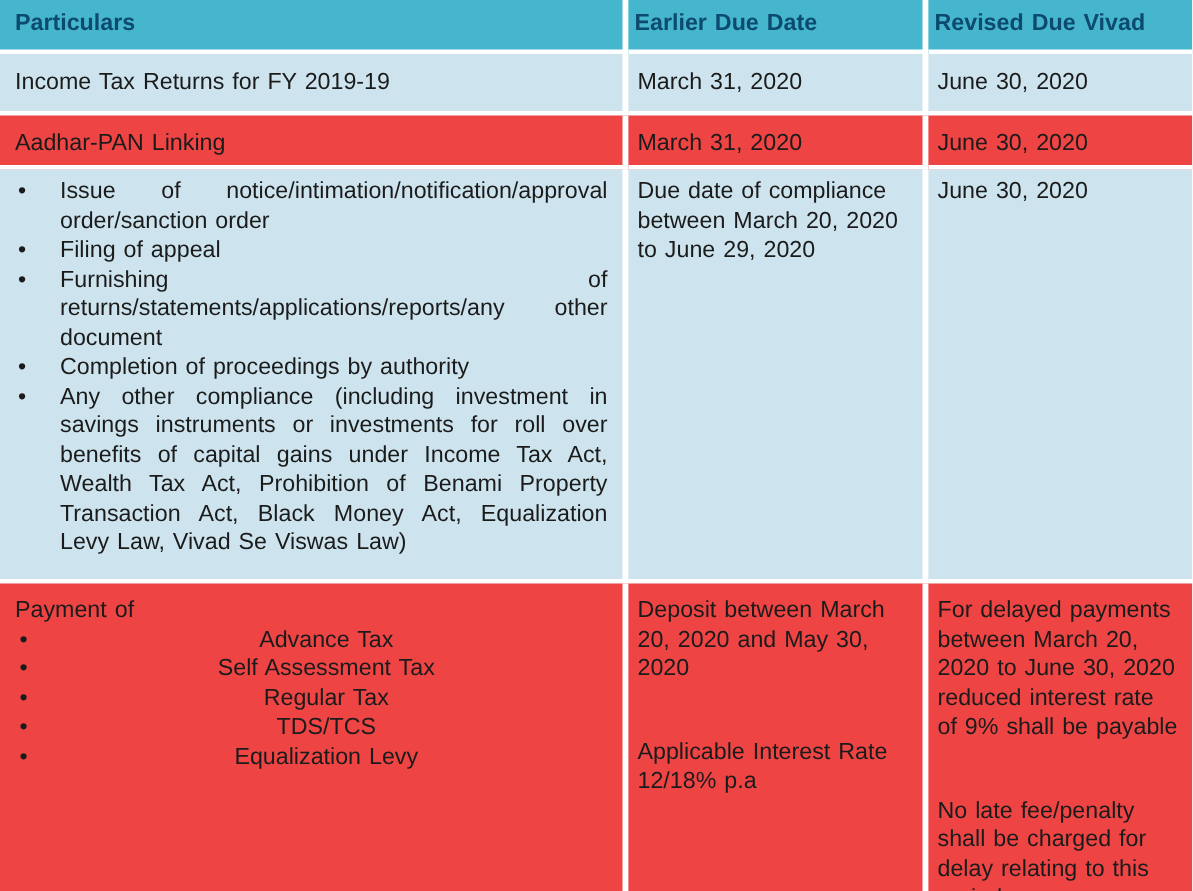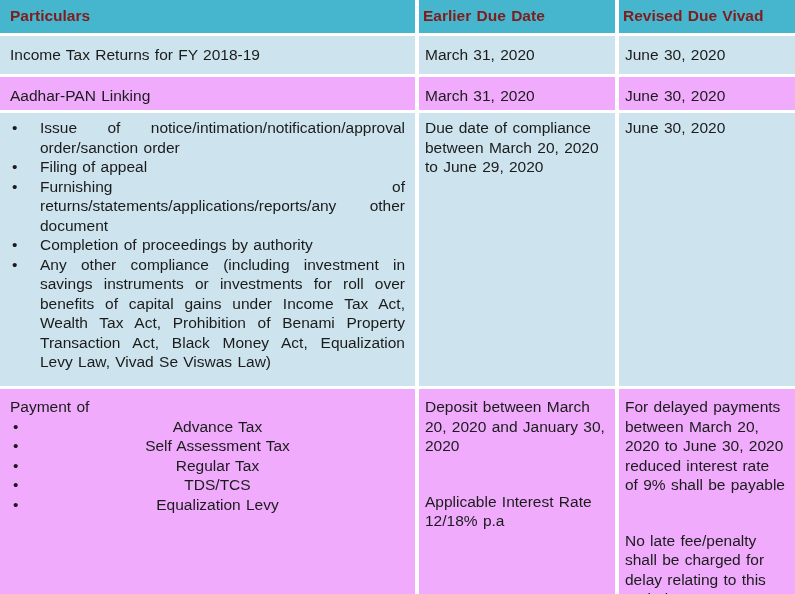--- a/index.html
+++ b/index.html
@@ -20,41 +20,41 @@
   col.w3 { width: 176px; }
   th, td {
     box-sizing: border-box;
     vertical-align: top;
     overflow: hidden;
     word-spacing: 1px;
   }
   .sep-r { border-right: 4px solid #ffffff; }
   thead th {
     background: #45B6CE;
-    color: #7f1d1d;
+    color: #0c4a6e;
     font-size: 15.5px;
     font-weight: bold;
     vertical-align: middle;
     border-bottom: 3px solid #ffffff;
   }
   th.c1 { text-align: left;  padding: 0 8px 2px 10px; }
   th.c2, th.c3 { text-align: left; padding: 0 8px 2px 4px; }
   tr.hrow { height: 36px; }
   tr.r1 { height: 41px; }
   tr.r2 { height: 36px; }
   tr.r3 { height: 276px; }
   tr.r4 { height: 199px; }
   tbody td {
     color: #1B1B1B;
     font-size: 15.5px;
     line-height: 19.5px;
     border-bottom: 3px solid #ffffff;
   }
   tr.light td { background: #CDE4EE; }
-  tr.pale  td { background: #f0abfc; }
+  tr.pale  td { background: #ef4444; }
   td.c1 { text-align: left;  padding: 9px 10px 4px 10px; }
   td.c2, td.c3 { text-align: left; padding: 9px 8px 4px 6px; }
   tr.r3 td.c1 { padding-top: 5px; }
   tr.r3 td.c2, tr.r3 td.c3 { padding-top: 5px; }
   tr.r4 td.c1 { padding-top: 8px; }
   tr.r4 td.c2, tr.r4 td.c3 { padding-top: 8px; }
   .blist { margin: 0; }
   .b-row { display: flex; align-items: flex-start; }
   .b-row .dot { flex: 0 0 28px; padding-left: 2px; text-align: left; }
   .b-row .txt { flex: 1 1 auto; text-align: justify; }
@@ -75,21 +75,21 @@
       </colgroup>
     <thead>
       <tr class="hrow">
         <th class="c1 sep-r">Particulars</th>
         <th class="c2 sep-r">Earlier Due Date</th>
         <th class="c3">Revised Due Vivad</th>
       </tr>
     </thead>
     <tbody>
       <tr class="light r1">
-        <td class="c1 sep-r">Income Tax Returns for FY 2018-19</td>
+        <td class="c1 sep-r">Income Tax Returns for FY 2019-19</td>
         <td class="c2 sep-r">March 31, 2020</td>
         <td class="c3">June 30, 2020</td>
       </tr>
 
       <tr class="pale r2">
         <td class="c1 sep-r">Aadhar-PAN Linking</td>
         <td class="c2 sep-r">March 31, 2020</td>
         <td class="c3">June 30, 2020</td>
       </tr>
 
@@ -142,21 +142,21 @@
               <span class="dot">•</span>
               <span class="txt">TDS/TCS</span>
             </div>
             <div class="b-row">
               <span class="dot">•</span>
               <span class="txt">Equalization Levy</span>
             </div>
           </div>
         </td>
         <td class="c2 sep-r">
-          <p class="p1">Deposit between March 20, 2020 and January 30, 2020</p>
+          <p class="p1">Deposit between March 20, 2020 and May 30, 2020</p>
           <p class="p2">Applicable Interest Rate 12/18% p.a</p>
         </td>
         <td class="c3">
           <p class="p1">For delayed payments between March 20, 2020 to June 30, 2020 reduced interest rate of 9% shall be payable</p>
           <p class="p2">No late fee/penalty shall be charged for delay relating to this period</p>
         </td>
       </tr>
     </tbody>
   </table>
 

